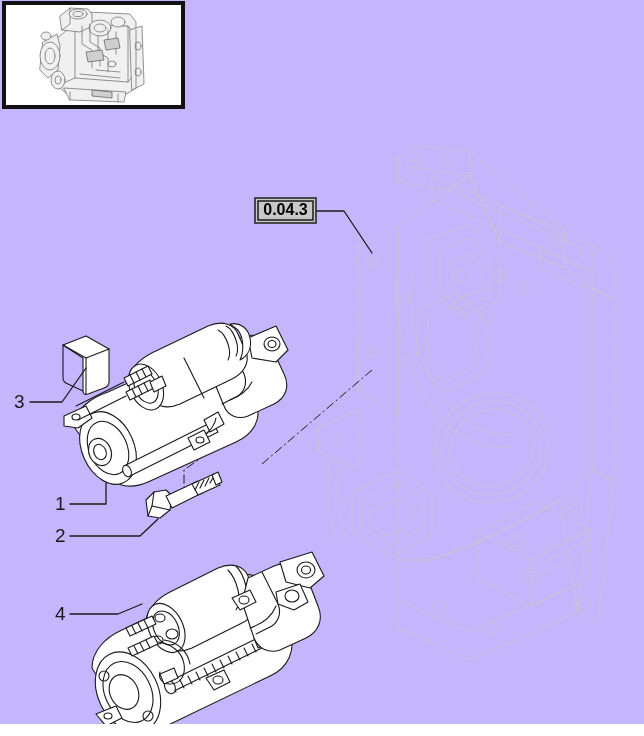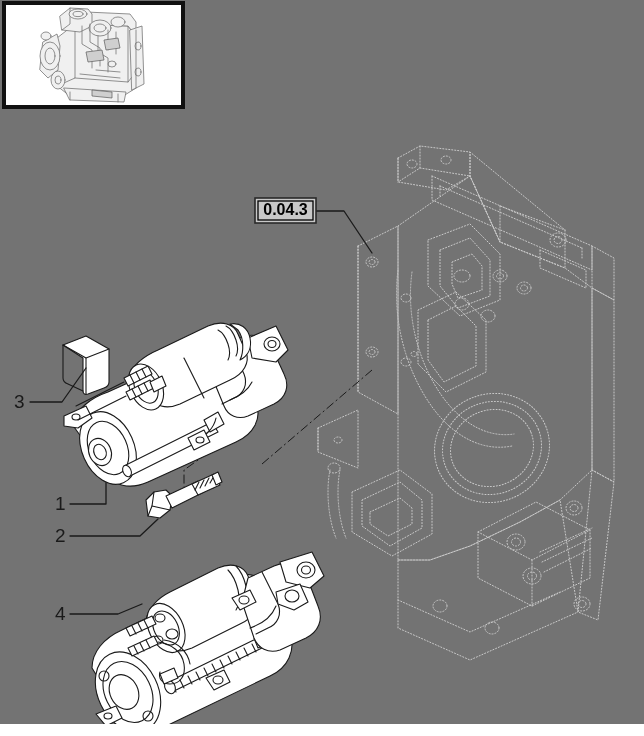--- a/index.html
+++ b/index.html
@@ -7,21 +7,21 @@
     padding: 0;
     background: #ffffff;
   }
   body {
     font-family: "Liberation Sans", sans-serif;
   }
   #page {
     position: relative;
     width: 644px;
     height: 724px;
-    background: #737373;
+    background: #c4b5fd;
     overflow: hidden;
   }
   #diagram {
     position: absolute;
     left: 0;
     top: 0;
     width: 644px;
     height: 736px;
   }
   .callout-num {

